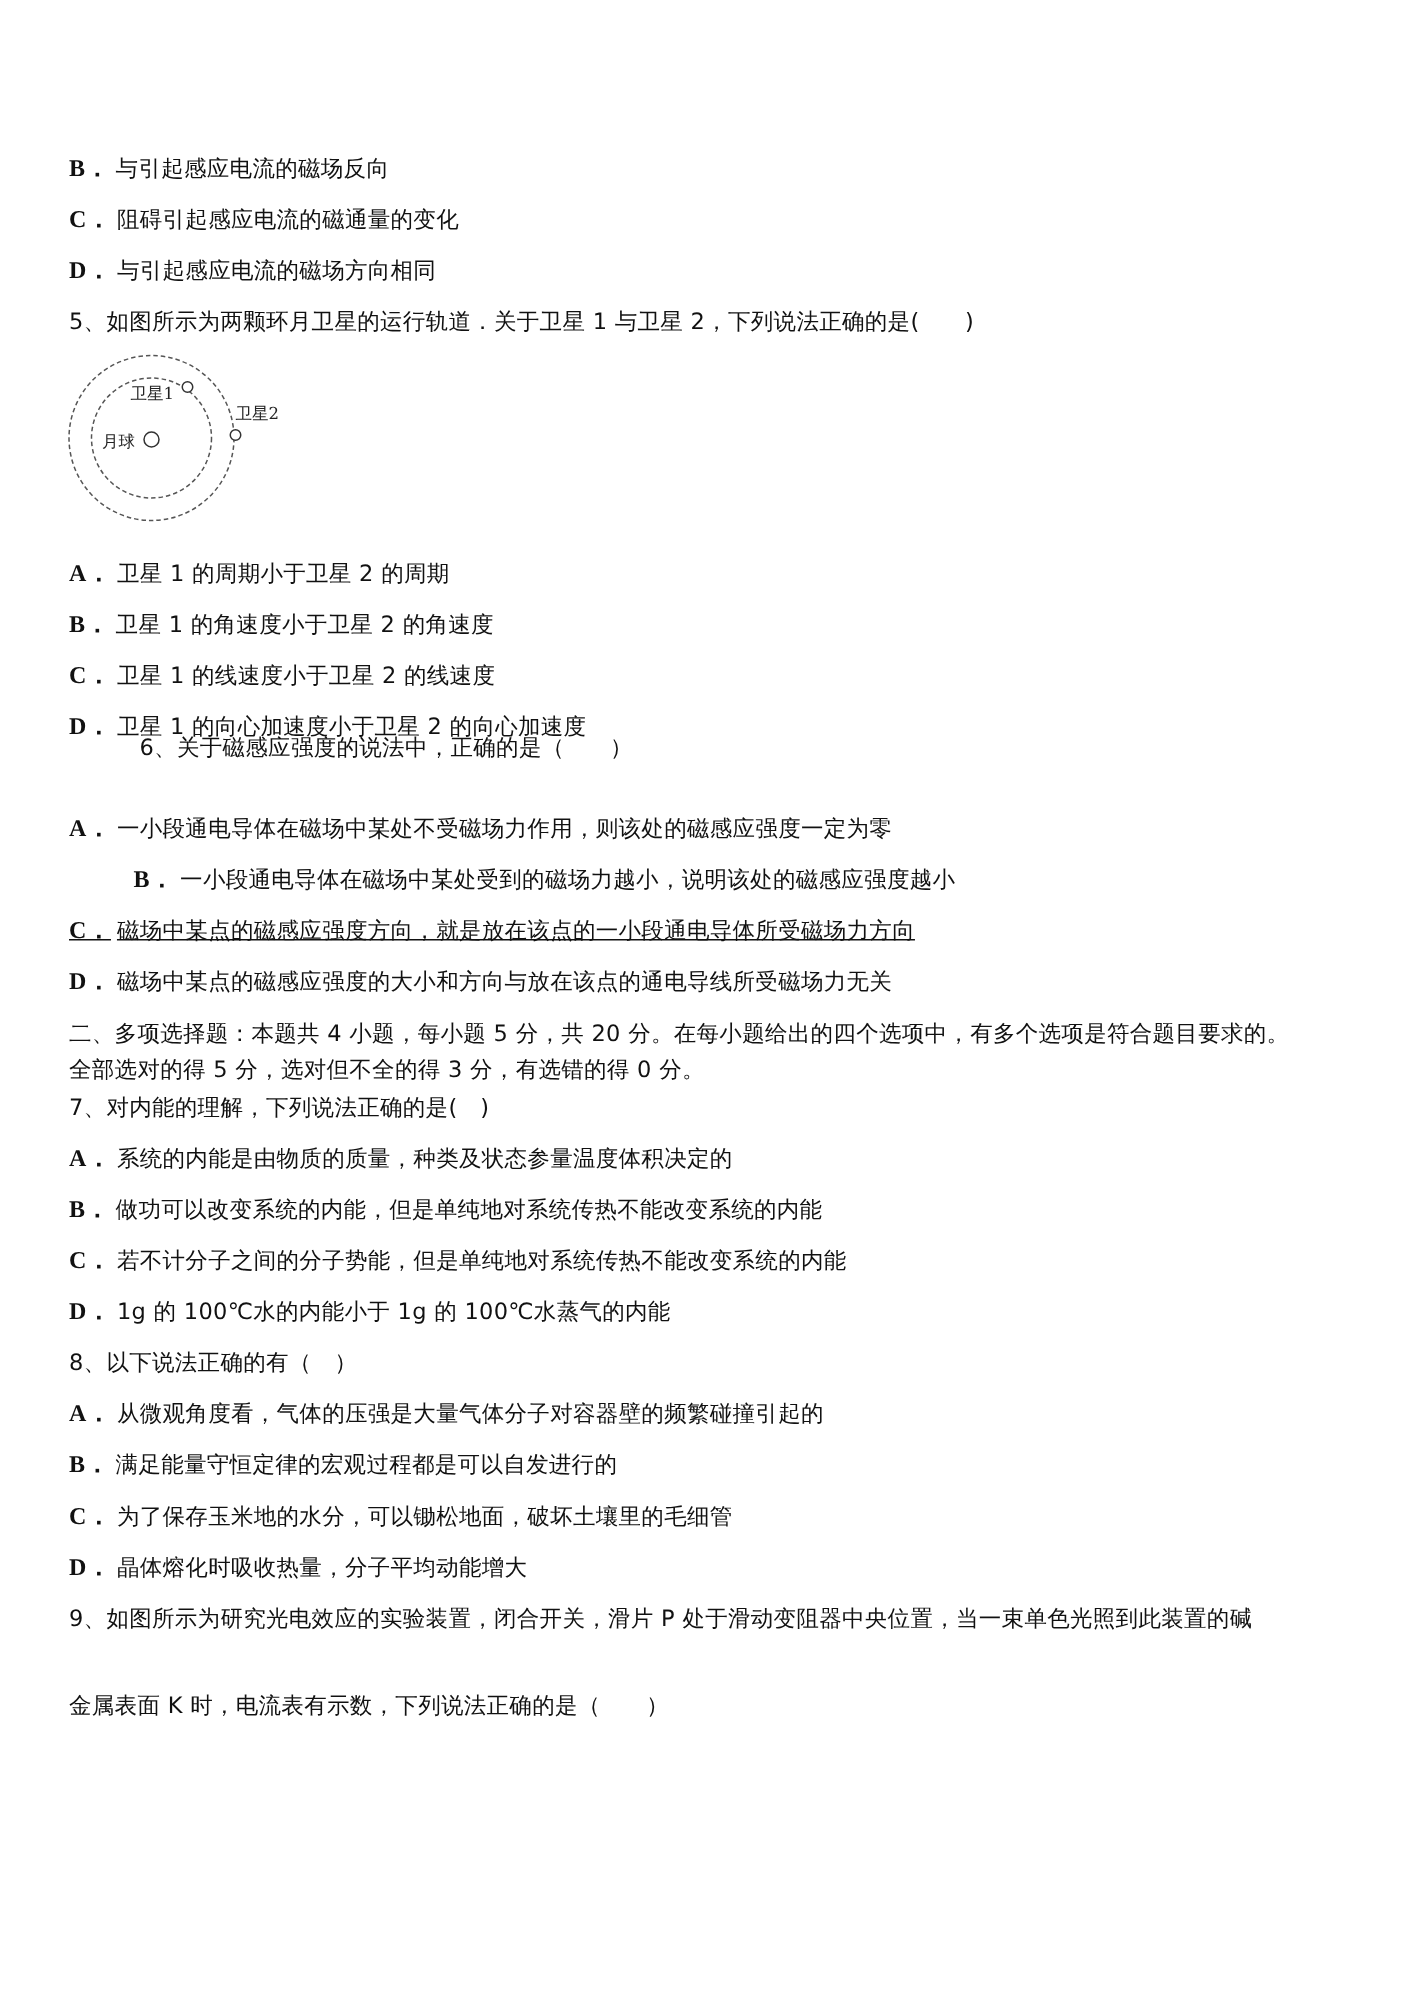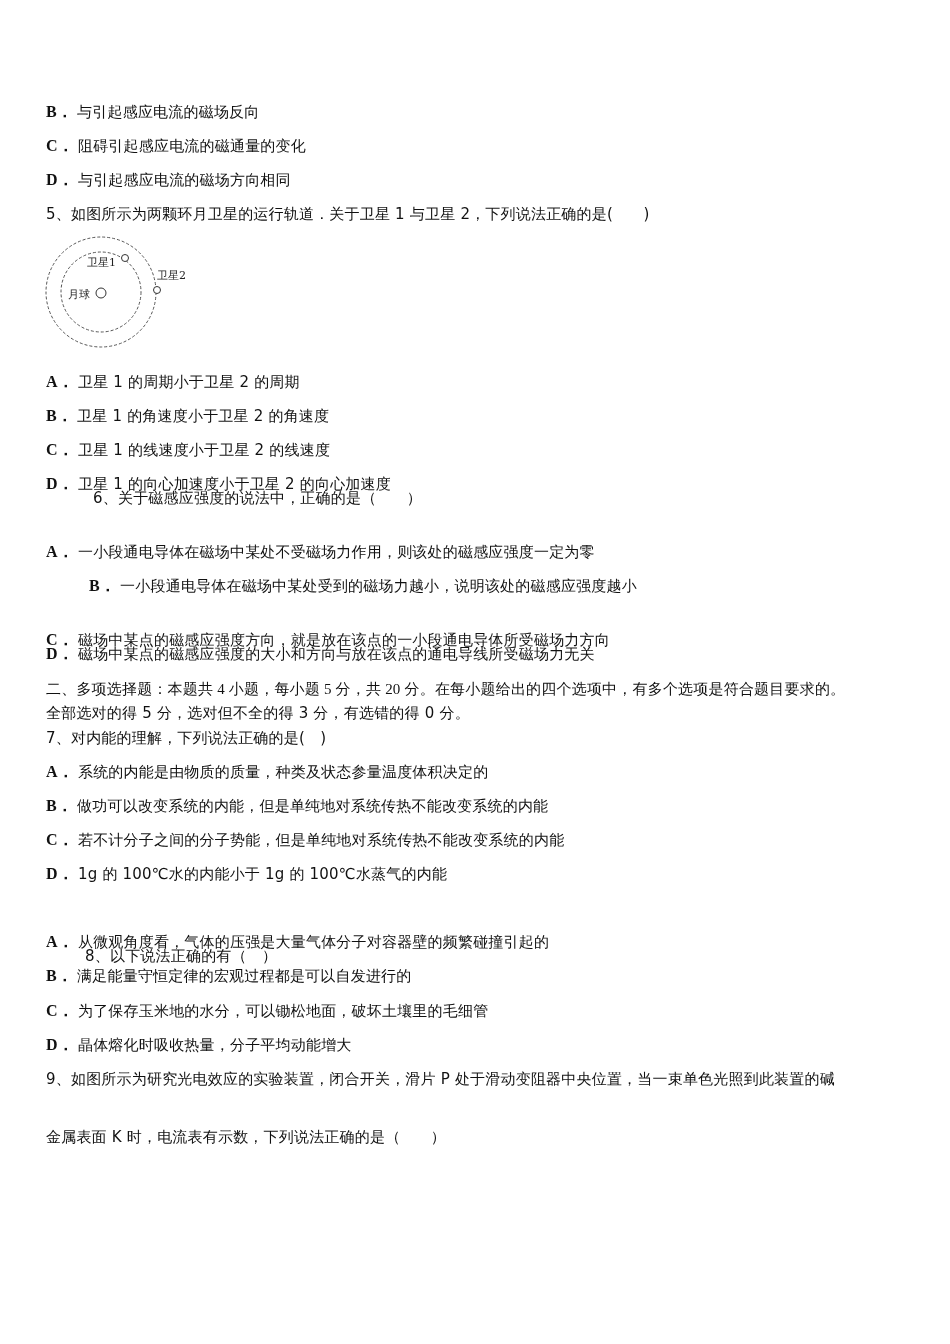--- a/index.html
+++ b/index.html
@@ -83,45 +83,45 @@
   <span class="opt-letter">D．</span><span>卫星 1 的向心加速度小于卫星 2 的向心加速度</span>
 </div>
 
 <div class="line" style="top:488px;margin-left:47px;">6、关于磁感应强度的说法中，正确的是（　　）</div>
 <div class="line" style="top:542px;">
   <span class="opt-letter">A．</span><span>一小段通电导体在磁场中某处不受磁场力作用，则该处的磁感应强度一定为零</span>
 </div>
 <div class="line" style="top:576px;margin-left:43px;">
   <span class="opt-letter">B．</span><span>一小段通电导体在磁场中某处受到的磁场力越小，说明该处的磁感应强度越小</span>
 </div>
-<div class="line" style="top:630px;">
+<div class="line" style="top:610px;text-decoration:underline;">
   <span class="opt-letter">C．</span><span>磁场中某点的磁感应强度方向，就是放在该点的一小段通电导体所受磁场力方向</span>
 </div>
 <div class="line" style="top:644px;">
   <span class="opt-letter">D．</span><span>磁场中某点的磁感应强度的大小和方向与放在该点的通电导线所受磁场力无关</span>
 </div>
 
-<div class="line" style="top:679px;font-family:Liberation Serif, serif;">二、多项选择题：本题共 4 小题，每小题 5 分，共 20 分。在每小题给出的四个选项中，有多个选项是符合题目要求的。</div>
+<div class="line" style="top:679px;">二、多项选择题：本题共 4 小题，每小题 5 分，共 20 分。在每小题给出的四个选项中，有多个选项是符合题目要求的。</div>
 <div class="line" style="top:703px;">全部选对的得 5 分，选对但不全的得 3 分，有选错的得 0 分。</div>
 
 <div class="line" style="top:728px;">7、对内能的理解，下列说法正确的是(　)</div>
 <div class="line" style="top:762px;">
   <span class="opt-letter">A．</span><span>系统的内能是由物质的质量，种类及状态参量温度体积决定的</span>
 </div>
 <div class="line" style="top:796px;">
   <span class="opt-letter">B．</span><span>做功可以改变系统的内能，但是单纯地对系统传热不能改变系统的内能</span>
 </div>
 <div class="line" style="top:830px;">
   <span class="opt-letter">C．</span><span>若不计分子之间的分子势能，但是单纯地对系统传热不能改变系统的内能</span>
 </div>
 <div class="line" style="top:864px;">
   <span class="opt-letter">D．</span><span>1g 的 100℃水的内能小于 1g 的 100℃水蒸气的内能</span>
 </div>
 
-<div class="line" style="top:946px;margin-left:39px;">8、以下说法正确的有（　）</div>
+<div class="line" style="top:898px;">8、以下说法正确的有（　）</div>
 <div class="line" style="top:932px;">
   <span class="opt-letter">A．</span><span>从微观角度看，气体的压强是大量气体分子对容器壁的频繁碰撞引起的</span>
 </div>
 <div class="line" style="top:966px;">
   <span class="opt-letter">B．</span><span>满足能量守恒定律的宏观过程都是可以自发进行的</span>
 </div>
 <div class="line" style="top:1001px;">
   <span class="opt-letter">C．</span><span>为了保存玉米地的水分，可以锄松地面，破坏土壤里的毛细管</span>
 </div>
 <div class="line" style="top:1035px;">

